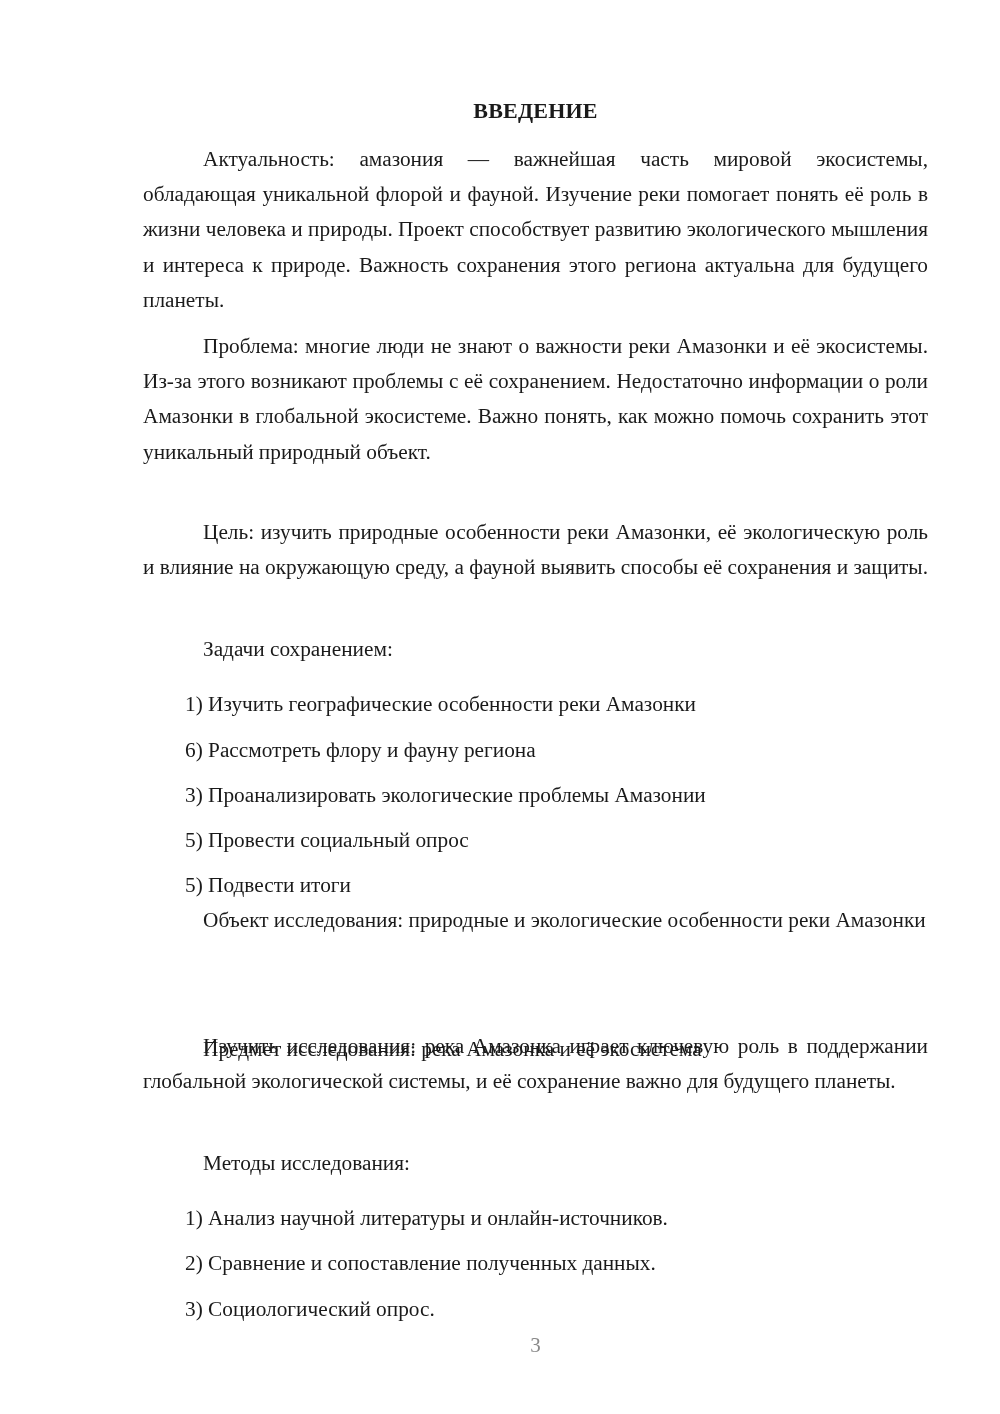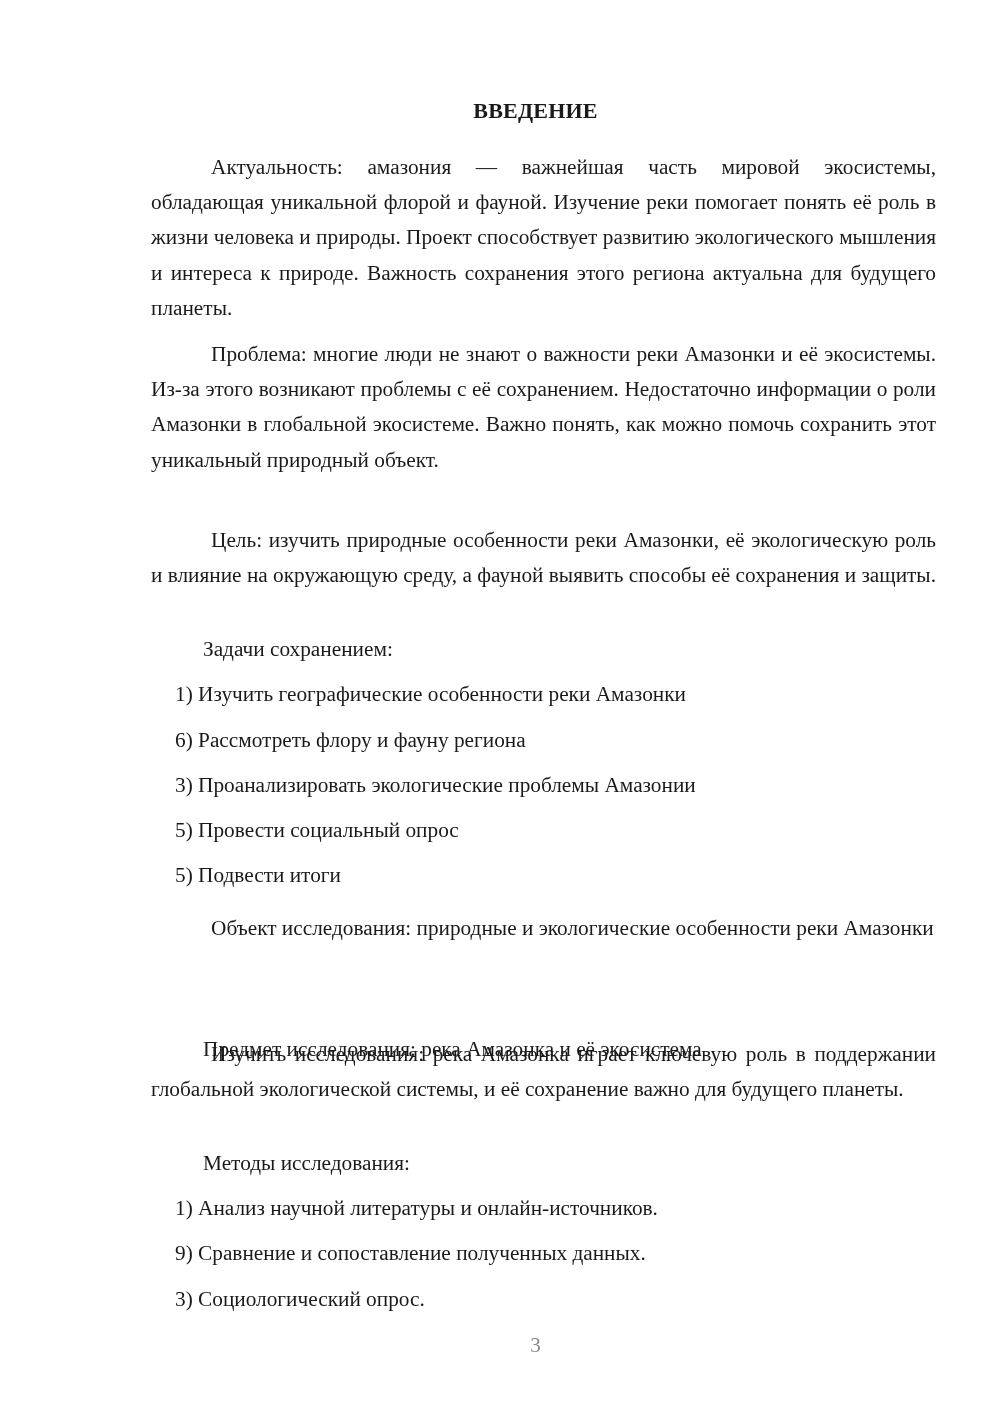--- a/index.html
+++ b/index.html
@@ -33,32 +33,32 @@
       letter-spacing: 0.2px;
     }
     .para {
       position: absolute;
       left: 0;
       width: 785px;
       font-size: 21.3px;
       line-height: 35.2px;
       text-align: justify;
       text-indent: 60px;
-      margin: 8px;
+      margin: 0;
     }
     .para.last-left {
       text-align-last: left;
     }
     .list-item {
       position: absolute;
       left: 32px;
       font-size: 21.3px;
       line-height: 30px;
       white-space: nowrap;
-      margin: 0;
+      margin: 10px;
     }
     .heading-line {
       position: absolute;
       left: 60px;
       font-size: 21.3px;
       line-height: 30px;
       white-space: nowrap;
       margin: 0;
     }
     .page-number {
@@ -95,17 +95,17 @@
 
   <p class="para last-left" style="top:903px;">Объект исследования: природные и экологические особенности реки Амазонки</p>
 
   <p class="heading-line" style="top:986px;margin-top:48px;">Предмет исследования: река Амазонка и её экосистема</p>
 
   <p class="para last-left" style="top:1029px;">Изучить исследования: река Амазонка играет ключевую роль в поддержании глобальной экологической системы, и её сохранение важно для будущего планеты.</p>
 
   <p class="heading-line" style="top:1148px;">Методы исследования:</p>
 
   <p class="list-item" style="top:1193px;">1) Анализ научной литературы и онлайн-источников.</p>
-  <p class="list-item" style="top:1238px;">9) Сравнение и сопоставление полученных данных.</p>
+  <p class="list-item" style="top:1238px;">2) Сравнение и сопоставление полученных данных.</p>
   <p class="list-item" style="top:1284px;">3) Социологический опрос.</p>
 
   <div class="page-number">3</div>
 </div>
 
 </body></html>

